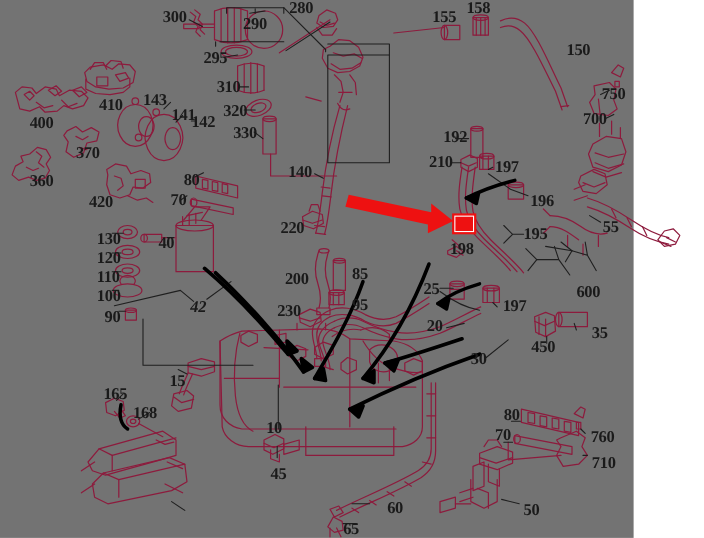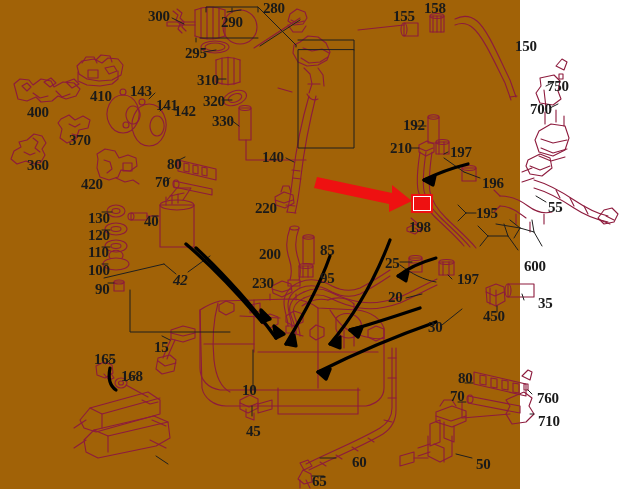--- a/index.html
+++ b/index.html
@@ -1,18 +1,18 @@
 <!DOCTYPE html>
 <html><head>
 <meta charset="utf-8">
 <style>
   html,body{margin:0;padding:0;background:#ffffff;}
   body{width:640px;height:489px;overflow:hidden;
        font-family:"Liberation Serif", serif;}
-  #diagram-root{position:relative;width:520px;height:489px;background:#a16207;}
+  #diagram-root{position:relative;width:576px;height:489px;background:#737373;}
   svg.layer{position:absolute;left:0;top:0;width:640px;height:489px;}
   .lbl{position:absolute;font-family:"Liberation Serif", serif;
        font-size:15px;font-weight:700;color:#1a1a1a;white-space:nowrap;
        letter-spacing:-0.3px;line-height:1;}
   .hl-box{position:absolute;background:#ee1111;border:0;}
   .hl-inner{position:absolute;border:1.5px solid #ffffff;}
 </style>
 </head>
 <body>
 

